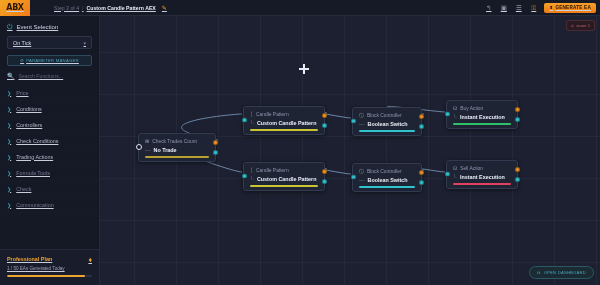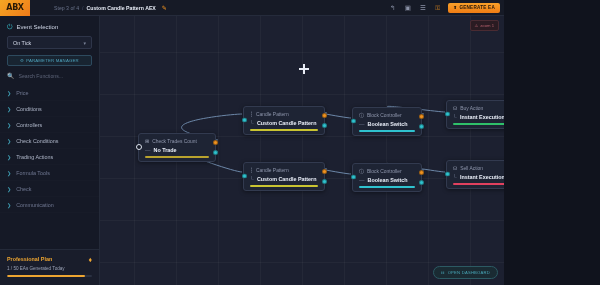--- a/index.html
+++ b/index.html
@@ -2,21 +2,21 @@
 <html><head>
 <meta charset="utf-8">
 <style>
   * { box-sizing: border-box; margin: 0; padding: 0; }
   html, body {
     width: 600px; height: 285px; overflow: hidden;
     background: #10131d;
     font-family: "Liberation Sans", sans-serif;
     color: #c8cede;
   }
-  #app { position: relative; width: 504px; height: 285px; display: flex; flex-direction: column; }
+  #app { position: relative; width: 600px; height: 285px; display: flex; flex-direction: column; text-decoration: underline; }
 
   
   .header {
     height: 16px; flex: 0 0 16px;
     background: #161a26;
     border-bottom: 1px solid #252b3b;
     display: flex; align-items: center;
     position: relative; z-index: 20;
   }
   .logo {

